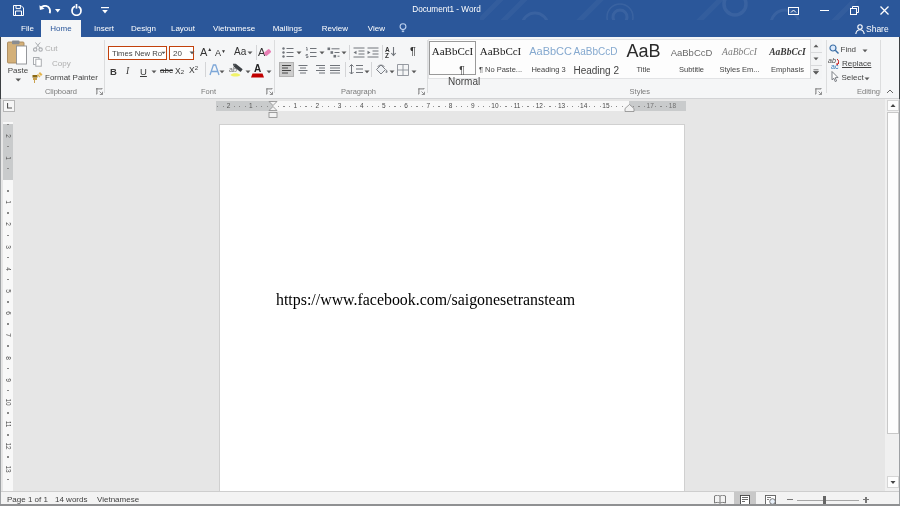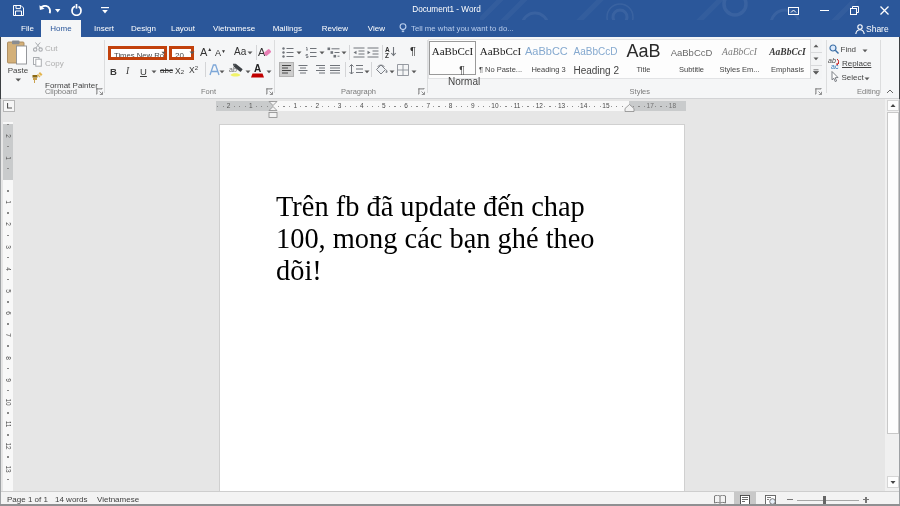--- a/index.html
+++ b/index.html
@@ -18,21 +18,21 @@
 #hometab { position:absolute; left:41px; top:0; width:40px; height:17px; background:#f5f6f7; color:#2b579a; font-size:8px; line-height:18px; text-align:center; }
 #tellme { position:absolute; left:411px; top:0; color:#b9cdec; font-size:7.8px; line-height:18px; }
 #share { position:absolute; left:866px; top:0; color:#fff; font-size:8.5px; line-height:18px; }
 
 
 #ribbon { position:absolute; left:0; top:37px; width:900px; height:62px; background:#f5f6f7; border-bottom:1px solid #d2d3d5; }
 .gsep { position:absolute; top:3px; height:53px; width:1px; background:#dcddde; }
 .glabel { position:absolute; top:50px; font-size:7.5px; color:#7b7b7b; text-align:right; }
 .launcher { position:absolute; top:51px; width:8px; height:8px; }
 .ribtxt { font-size:8px; color:#444; }
-.combo { position:absolute; background:#fff; border:3px solid #c2410c; font-size:8px; color:#444; overflow:hidden; white-space:nowrap; }
+.combo { position:absolute; background:#fff; border:1px solid #c2410c; font-size:8px; color:#444; overflow:hidden; white-space:nowrap; }
 
 
 #docarea { position:absolute; left:0; top:99px; width:900px; height:392px; background:#e6e6e6; overflow:hidden; }
 #page { position:absolute; left:219px; top:25px; width:466px; height:380px; background:#fff; border:1px solid #d0d0d0; }
 #hruler { position:absolute; left:216px; top:2px; width:470px; height:10px; background:#f8f8f8; }
 #vruler { position:absolute; left:3px; top:23px; width:10px; height:369px; background:#f8f8f8; }
 #vruler .rnum { transform:rotate(90deg); }
 .rmarg { position:absolute; background:#c9cbcc; }
 .rnum { position:absolute; font-size:6.5px; color:#4a4a4a; line-height:8px; }
 .rdot { position:absolute; width:1.5px; height:1.5px; background:#888; }
@@ -109,21 +109,20 @@
   <div class="tab" style="left:128px;width:28px;">Design</div>
   <div class="tab" style="left:167px;width:28px;">Layout</div>
   <div class="tab" style="left:213px;width:42px;">Vietnamese</div>
   <div class="tab" style="left:270px;width:32px;">Mailings</div>
   <div class="tab" style="left:318px;width:30px;">Review</div>
   <div class="tab" style="left:363px;width:22px;">View</div>
   <svg class="abs" style="left:399px;top:3px;" width="8" height="11" viewBox="0 0 8 11">
     <circle cx="4" cy="3.6" r="2.9" fill="none" stroke="#bdd1ef" stroke-width="1.1"></circle>
     <path d="M2.8 7 H5.2 M2.8 8.6 H5.2" stroke="#bdd1ef" stroke-width="1"></path>
   </svg>
-  <div id="tellme">Tell me what you want to do...</div>
   <svg class="abs" style="left:855px;top:4px;" width="10" height="10" viewBox="0 0 10 10">
     <circle cx="5" cy="3" r="2.2" fill="none" stroke="#fff" stroke-width="1.1"></circle>
     <path d="M0.8 10 C1.2 7 3 5.8 5 5.8 C7 5.8 8.8 7 9.2 10" fill="none" stroke="#fff" stroke-width="1.1"></path>
   </svg>
   <div id="share">Share</div>
 </div>
 <div id="ribbon">
   <div class="gsep" style="left:104px;"></div>
   <div class="gsep" style="left:274px;"></div>
   <div class="gsep" style="left:427px;"></div>
@@ -166,28 +165,28 @@
     <path d="M2.5 0.5 L7 6 M7.2 0.5 L2.8 6" stroke="#aaadb1" stroke-width="1"></path>
     <circle cx="2.2" cy="7.6" r="1.7" fill="none" stroke="#aaadb1" stroke-width="1.1"></circle>
     <circle cx="7.6" cy="7.6" r="1.7" fill="none" stroke="#aaadb1" stroke-width="1.1"></circle>
   </svg>
   <div class="ribtxt abs" style="left:45px;top:7px;color:#aeaeae;">Cut</div>
 
   <svg class="abs" style="left:33px;top:20px;" width="9" height="10" viewBox="0 0 9 10">
     <rect x="0.5" y="0.5" width="5.5" height="7" fill="#fff" stroke="#aaadb1"></rect>
     <rect x="2.8" y="2.2" width="5.5" height="7" fill="#fff" stroke="#aaadb1"></rect>
   </svg>
-  <div class="ribtxt abs" style="left:45px;top:22px;color:#aeaeae;">Copy</div>
+  <div class="ribtxt abs" style="left:52px;top:22px;color:#aeaeae;">Copy</div>
 
   <svg class="abs" style="left:32px;top:35px;" width="11" height="11" viewBox="0 0 11 11">
     <path d="M1 6 L5 6 L5 8 L3 8 L3 11 L2 11 L2 8 L1 8 Z" fill="#caa14d"></path>
     <rect x="0.5" y="3" width="5" height="2.6" fill="#8b6914"></rect>
     <path d="M6.5 1.5 L8 0 L10.5 2.5 L9 4 Z M6 2 L8.5 4.5 L7.5 5.5 L5 3 Z" fill="#e3b54e"></path>
   </svg>
-  <div class="ribtxt abs" style="left:45px;top:44px;font-size:8px;">Format Painter</div>
+  <div class="ribtxt abs" style="left:45px;top:36px;font-size:8px;">Format Painter</div>
 
   <div class="combo" style="left:108px;top:8.5px;width:59px;height:14px;line-height:13px;padding-left:3px;font-size:7.7px;">Times New Ro</div>
   <svg class="abs" style="left:161px;top:14px;" width="5" height="4" viewBox="0 0 6 4">
       <path d="M0.5 0.5 H5.5 L3 3.2 Z" fill="#5a5a5a"></path>
     </svg>
   <div class="combo" style="left:169px;top:8.5px;width:25px;height:14px;line-height:13px;padding-left:3px;">20</div>
   <svg class="abs" style="left:189px;top:14px;" width="6" height="4" viewBox="0 0 6 4">
       <path d="M0.5 0.5 H5.5 L3 3.2 Z" fill="#5a5a5a"></path>
     </svg>
   <div class="abs" style="left:200px;top:9px;font-size:11px;color:#333;">A<span style="font-size:5px;vertical-align:5px;">▲</span></div>
@@ -317,21 +316,21 @@
   <div class="abs" style="left:382px;top:8px;width:1px;height:15px;background:#d4d5d7;"></div>
   <div class="abs" style="left:345px;top:25px;width:1px;height:15px;background:#d4d5d7;"></div>
   <div class="abs" style="left:371px;top:25px;width:1px;height:15px;background:#d4d5d7;"></div>
 
   <div class="abs" style="left:428px;top:2px;width:394px;height:40px;background:#fdfdfd;border:1px solid #e2e3e5;"></div>
   <div class="abs" style="left:429px;top:4px;width:47px;height:34px;background:#fdfdfd;border:1px solid #9a9a9a;"></div>
   <div class="abs" style="left:429px;top:8px;width:47px;text-align:center;font-family:'Liberation Serif',serif;font-size:11px;color:#1a1a1a;">AaBbCcI</div>
   <div class="abs" style="left:429px;top:27.5px;width:47px;text-align:center;font-size:10px;color:#444;padding-left:19px;">¶ Normal</div>
   <div class="abs" style="left:477px;top:8px;width:47px;text-align:center;font-family:'Liberation Serif',serif;font-size:11px;color:#1a1a1a;">AaBbCcI</div>
   <div class="abs" style="left:477px;top:27.5px;width:47px;text-align:center;font-size:7.5px;color:#444;">¶ No Paste...</div>
-  <div class="abs" style="left:525px;top:8px;width:47px;text-align:left;font-size:11px;color:#85a9cf;">AaBbCϹ</div>
+  <div class="abs" style="left:525px;top:8px;width:47px;text-align:right;font-size:11px;color:#85a9cf;">AaBbCϹ</div>
   <div class="abs" style="left:525px;top:27.5px;width:47px;text-align:center;font-size:7.5px;color:#444;">Heading 3</div>
   <div class="abs" style="left:572px;top:9px;width:47px;text-align:center;font-size:10px;color:#85a9cf;">AaBbCcD</div>
   <div class="abs" style="left:572px;top:27.5px;width:47px;text-align:right;font-size:10px;color:#444;">Heading 2</div>
   <div class="abs" style="left:620px;top:4px;width:47px;text-align:center;font-size:18px;color:#2a2a2a;">AaB</div>
   <div class="abs" style="left:620px;top:27.5px;width:47px;text-align:center;font-size:7.5px;color:#444;">Title</div>
   <div class="abs" style="left:668px;top:10px;width:47px;text-align:center;font-size:9.5px;color:#6a6a6a;">AaBbCcD</div>
   <div class="abs" style="left:668px;top:27.5px;width:47px;text-align:center;font-size:7.5px;color:#444;">Subtitle</div>
   <div class="abs" style="left:716px;top:10px;width:47px;text-align:center;font-size:9.5px;font-style:italic;font-family:'Liberation Serif',serif;color:#7a7a7a;">AaBbCcI</div>
   <div class="abs" style="left:716px;top:27.5px;width:47px;text-align:center;font-size:7.5px;color:#444;">Styles Em...</div>
   <div class="abs" style="left:764px;top:10px;width:47px;text-align:center;font-size:9.5px;font-style:italic;font-weight:bold;font-family:'Liberation Serif',serif;color:#3a3a3a;">AaBbCcI</div>
@@ -501,21 +500,21 @@
   <div class="rdot" style="left:4px;top:267.8px;"></div>
   <div class="rdot" style="left:4px;top:290.0px;"></div>
   <div class="rdot" style="left:4px;top:312.2px;"></div>
   <div class="rdot" style="left:4px;top:334.4px;"></div>
   <div class="rdot" style="left:4px;top:356.6px;"></div>
   <div class="rdot" style="left:4px;top:45.9px;"></div>
   <div class="rdot" style="left:4px;top:23.7px;"></div>
   <div class="rdot" style="left:4px;top:1.5px;"></div>
   </div>
   <div id="page">
-    <div style="position:absolute;left:56px;top:66px;width:330px;font-family:'Liberation Serif',serif;font-size:28.4px;line-height:32px;color:#000;">Trên fb đã update đến chap 100, mong các bạn ghé theo dõi!</div>
+    <div style="position:absolute;left:56px;top:166px;font-family:'Liberation Serif',serif;font-size:15.9px;color:#000;">https://www.facebook.com/saigonesetransteam</div>
   </div>
   <div id="scrollbar">
     <div class="abs" style="left:2px;top:1px;width:12px;height:11px;background:#fdfdfd;border:1px solid #d5d5d5;"></div>
     <svg class="abs" style="left:5px;top:4px;" width="6" height="5" viewBox="0 0 6 5">
         <path d="M0.5 4 L3 1 L5.5 4 Z" fill="#444"></path>
       </svg>
     <div class="abs" style="left:2px;top:13px;width:12px;height:322px;background:#fdfdfd;border:1px solid #c8c8c8;"></div>
     <div class="abs" style="left:2px;top:377px;width:12px;height:12px;background:#fdfdfd;border:1px solid #d5d5d5;"></div>
     <svg class="abs" style="left:5px;top:381px;" width="6" height="5" viewBox="0 0 6 5">
         <path d="M0.5 1 L3 4 L5.5 1 Z" fill="#444"></path>

